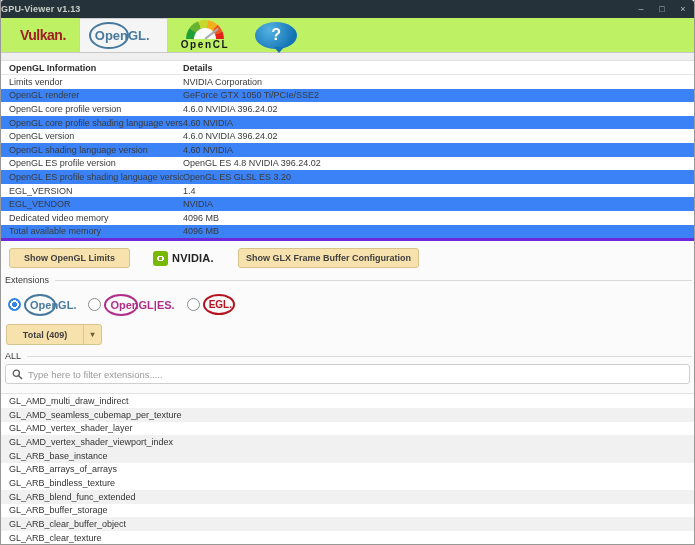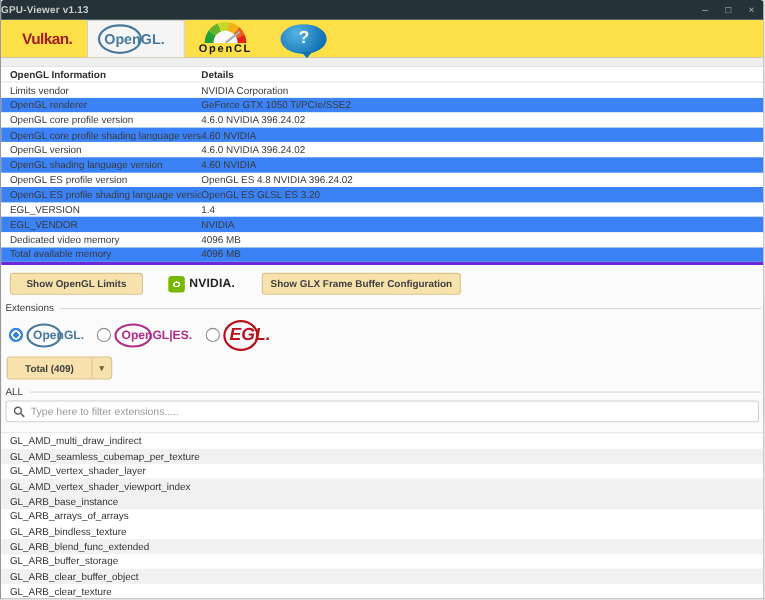--- a/index.html
+++ b/index.html
@@ -8,35 +8,35 @@
   .window { width:695px; height:545px; display:flex; flex-direction:column; border:1px solid #989898; border-top:none; background:#fbfbfb; overflow:hidden; }
 
   
   .titlebar { height:18px; flex:none; background:#26323a; border-radius:3px 3px 0 0; position:relative;
               display:flex; align-items:center; justify-content:flex-start; }
   .titlebar .title { font-size:9px; font-weight:700; color:#c9cec9; letter-spacing:0.2px; }
   .win-controls { position:absolute; right:6px; top:0; height:18px; display:flex; align-items:center; gap:11px; }
   .win-controls span { color:#b6bcbc; font-size:9px; line-height:18px; cursor:default; width:10px; text-align:center; }
 
   
-  .tabbar { height:35px; flex:none; background:#fde047; border-bottom:1px solid #c8c8c8; display:flex; align-items:stretch; padding-left:6px; }
+  .tabbar { height:35px; flex:none; background:#bef264; border-bottom:1px solid #c8c8c8; display:flex; align-items:stretch; padding-left:6px; }
   .tab { display:flex; align-items:center; justify-content:center; padding:0 13px; flex-direction:column; }
   .tab.active { background:#f5f5f5; border:1px solid #cecece; border-bottom:none; }
 
   .vulkan-txt { font-size:14px; font-weight:800; color:#a21d23; letter-spacing:-0.5px; }
 
   .lg { position:relative; font-weight:700; display:inline-block; white-space:nowrap; }
   .lg .ring { position:absolute; left:-4px; top:-4px; height:calc(100% + 8px); border:2px solid currentColor; border-radius:50%; pointer-events:none; }
   .lg-opengl-tab { color:#47799f; font-size:13px; padding:2px 4px 2px 2px; }
   .lg-opengl-tab .ring { width:40px; }
   .lg-opengl { color:#47799f; font-size:11px; padding:1px 3px 1px 2px; }
   .lg-opengl .ring { width:32px; }
   .lg-opengles { color:#b02e8a; font-size:11px; padding:1px 3px 1px 2px; }
   .lg-opengles .ring { width:34px; }
-  .lg-egl { color:#b5121e; font-size:16px; padding:1px 3px 1px 2px;font-style:italic; }
+  .lg-egl { color:#b5121e; font-size:10px; padding:1px 3px 1px 2px; }
   .lg-egl .ring { width:32px; }
 
   .gauge { width:38px; height:19px; border-radius:38px 38px 0 0; position:relative;
     background:conic-gradient(from 270deg at 50% 100%, #21a038 0 34deg, #65b32e 34deg 68deg, #c5d92d 68deg 100deg, #f2b01e 100deg 132deg, #ec5a1f 132deg 158deg, #e32119 158deg 180deg); }
   .gauge::after { content:""; position:absolute; left:8px; top:8px; width:22px; height:11px; border-radius:22px 22px 0 0; background:#fbfbfb; }
   .gauge .needle { position:absolute; left:50%; bottom:-1px; width:17px; height:2px; background:#a9adad; transform-origin:0 50%; transform:rotate(-38deg); border-radius:2px; z-index:2; }
   .opencl-txt { font-size:10px; font-weight:800; color:#15181a; letter-spacing:1.6px; margin-top:0px; }
 
   .help-bubble { width:42px; height:27px; border-radius:50%; background:radial-gradient(circle at 35% 30%, #54b2e2, #1272b3 75%); display:flex; align-items:center; justify-content:center; position:relative; }
   .help-bubble::after { content:""; position:absolute; bottom:-4px; left:19px; border-left:5px solid transparent; border-right:5px solid transparent; border-top:6px solid #1272b3; }

